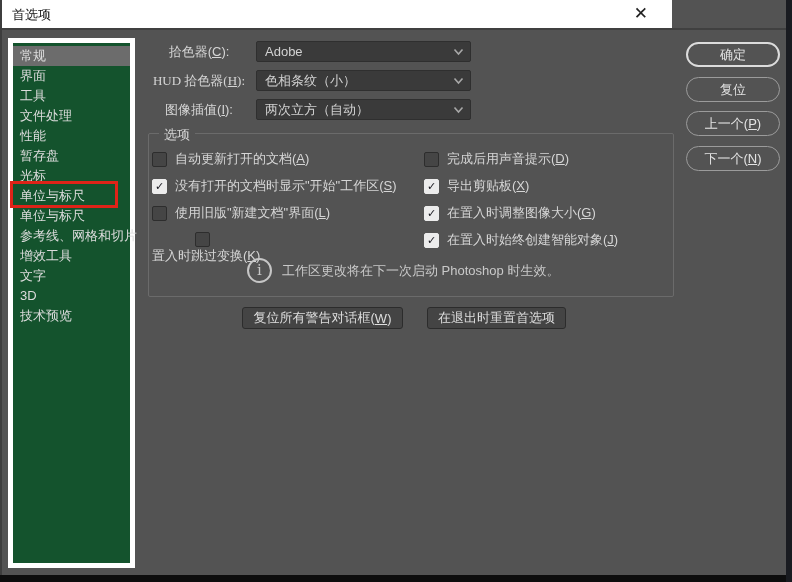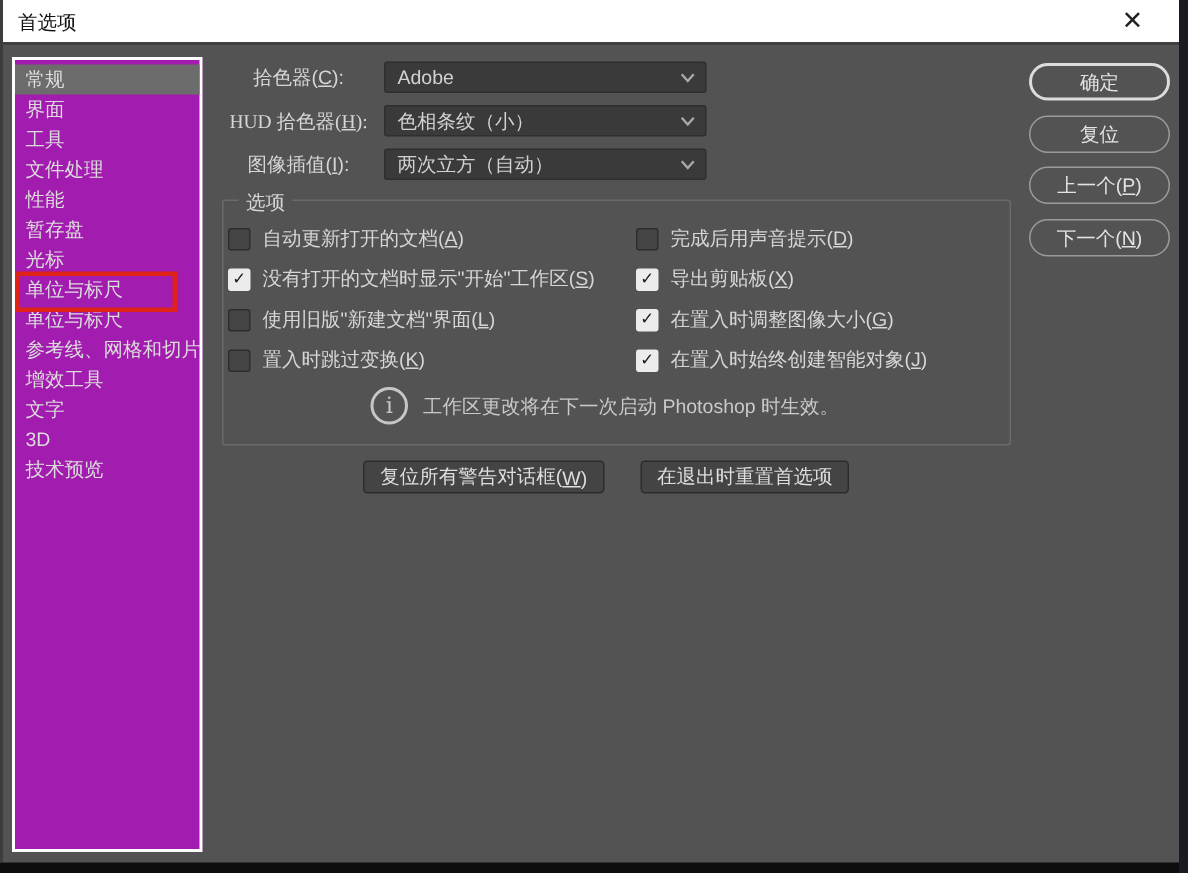--- a/index.html
+++ b/index.html
@@ -4,29 +4,29 @@
 <style>
   html,body{margin:0;padding:0;}
   body{
     width:792px;height:582px;position:relative;overflow:hidden;
     background:#535353;
     font-family:"Liberation Sans","DejaVu Sans",sans-serif;
     -webkit-font-smoothing:antialiased;
   }
   .abs{position:absolute;}
   
-  .titlebar{left:0;top:0;width:786px;height:28px;background:#ffffff;z-index:5;}
+  .titlebar{left:0;top:0;width:672px;height:28px;background:#ffffff;z-index:5;}
   .win-title{position:absolute;left:12px;top:6px;font-size:13px;color:#111;}
   .close-btn{position:absolute;right:24px;top:4px;font-size:17px;color:#222;cursor:pointer;line-height:20px;}
   .edge-right{left:786px;top:0;width:6px;height:582px;background:#191b20;}
   .edge-bottom{left:0;top:575px;width:786px;height:7px;background:#0d0d0d;}
   .edge-left{left:0;top:0;width:2px;height:575px;background:#3d3d3d;z-index:6;}
   .body-sep{left:0;top:28px;width:786px;height:2px;background:#404040;}
   
-  .sidebar{left:8px;top:38px;width:127px;height:530px;border:2px solid #ffffff;background:#a21caf;padding-top:3px;box-sizing:border-box;}
+  .sidebar{left:8px;top:38px;width:127px;height:530px;border:5px solid #ffffff;background:#14532d;padding-top:3px;box-sizing:border-box;}
   .side-item{height:20px;line-height:20px;padding-left:7px;font-size:13px;color:#dcdcdc;cursor:pointer;white-space:nowrap;}
   .side-item.selected{background:#6c6c6c;}
   .red-annotation{left:10px;top:181px;width:102px;height:21px;border:3px solid #df2318;z-index:4;pointer-events:none;}
   
   .drow{left:148px;height:21px;display:flex;align-items:center;}
   .dlabel{display:inline-block;width:102px;text-align:center;font-size:13px;color:#d6d6d6;margin-right:6px;white-space:nowrap;}
   .select{width:215px;height:21px;background:#3a3a3a;border:1px solid #2f2f2f;border-radius:2px;display:flex;align-items:center;justify-content:space-between;padding:0 6px 0 8px;box-sizing:border-box;cursor:pointer;}
   .select .val{font-size:13px;color:#d2d2d2;white-space:nowrap;}
   .chev{width:11px;height:8px;flex:0 0 auto;}
   
@@ -119,21 +119,21 @@
 <div class="abs opt" style="left:152px;top:178px;">
   <span class="cb checked">
       <span class="mark">✓</span>
     </span>
   <span class="opt-label">没有打开的文档时显示"开始"工作区(<u>S</u>)</span>
 </div>
 <div class="abs opt" style="left:152px;top:205px;">
   <span class="cb"></span>
   <span class="opt-label">使用旧版"新建文档"界面(<u>L</u>)</span>
 </div>
-<div class="abs opt" style="left:152px;top:232px;">
+<div class="abs opt" style="left:152px;top:232px;flex-direction:column;">
   <span class="cb"></span>
   <span class="opt-label">置入时跳过变换(<u>K</u>)</span>
 </div>
 
 <div class="abs opt" style="left:424px;top:151px;">
   <span class="cb"></span>
   <span class="opt-label">完成后用声音提示(<u>D</u>)</span>
 </div>
 <div class="abs opt" style="left:424px;top:178px;">
   <span class="cb checked">

